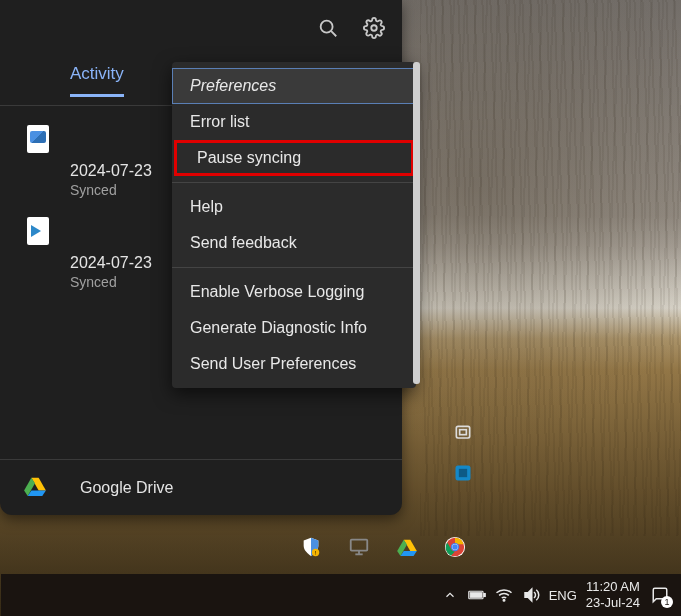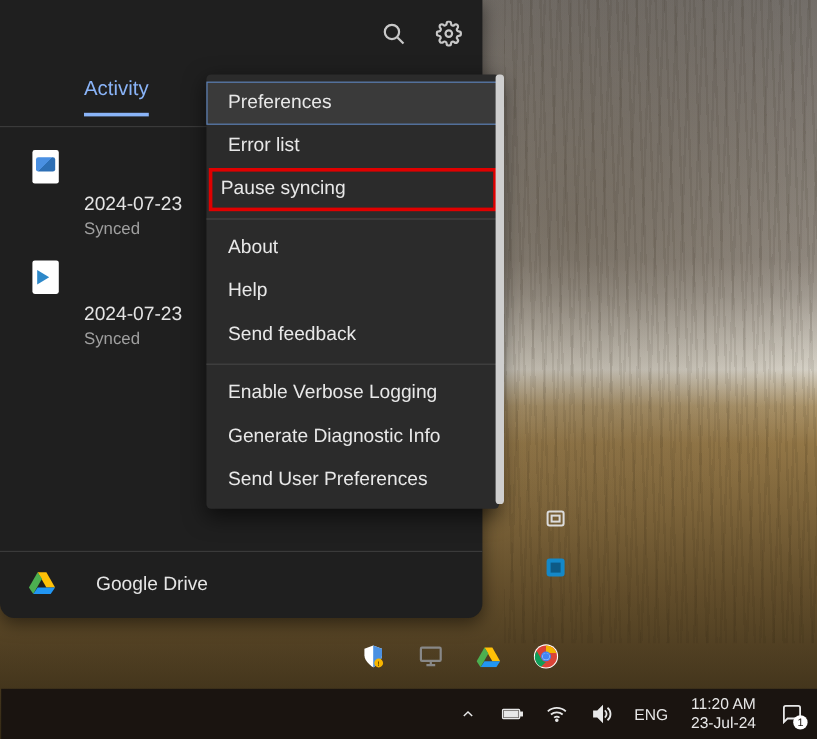--- a/index.html
+++ b/index.html
@@ -142,24 +142,24 @@
       width:7px;
       background:#cfcfcf;
       border-radius:3px;
     }
     .menu-item {
       padding: 9px 18px;
       font-size: 16px;
       color: #e8e8e8;
       cursor: pointer;
     }
-    .menu-item.selected { background: #3a3a3a; outline:1px solid #5a7fb5; outline-offset:-1px;}
+    .menu-item.selected { background: #3a3a3a; outline:1px solid #5a7fb5; outline-offset:-1px;font-style:italic;}
     .menu-item.highlighted {
       border: 3px solid #e00000;
-      padding: 6px 7px;
+      padding: 6px 20px;
       margin: 0 2px;
     }
     .menu-separator {
       height: 1px;
       background: #444;
       margin: 6px 0;
     }
 
     
     .tray-vertical {
@@ -183,21 +183,21 @@
 
     .taskbar {
       position:absolute;
       left:1px; right:0; bottom:0;
       height:42px;
       background: #1a1410;
       display:flex;
       align-items:center;
       justify-content:flex-end;
       padding: 0 10px;
-      gap:19px;
+      gap:9px;
       color:#e8e8e8;
       font-size:13px;
     }
     .tb-icon { width:18px; height:18px; display:flex; align-items:center; justify-content:center; cursor:pointer;}
     .clock { text-align:center; line-height:1.2; font-size:13px; cursor:pointer;}
     .notif {
       width:22px; height:22px; position:relative;
       display:flex; align-items:center; justify-content:center;
       cursor:pointer;
     }
@@ -266,21 +266,20 @@
       </svg>
     </span>
     <span class="footer-title">Google Drive</span>
   </div>
 
   <div class="settings-menu" id="settingsMenu">
       <div class="menu-item selected">Preferences</div>
       <div class="menu-item">Error list</div>
       <div class="menu-item highlighted">Pause syncing</div>
       <div class="menu-separator"></div>
-      <div class="menu-item">About</div>
       <div class="menu-item">Help</div>
       <div class="menu-item">Send feedback</div>
       <div class="menu-separator"></div>
       <div class="menu-item">Enable Verbose Logging</div>
       <div class="menu-item">Generate Diagnostic Info</div>
       <div class="menu-item">Send User Preferences</div>
     </div>
 </div>
 
 <div class="tray-vertical">

